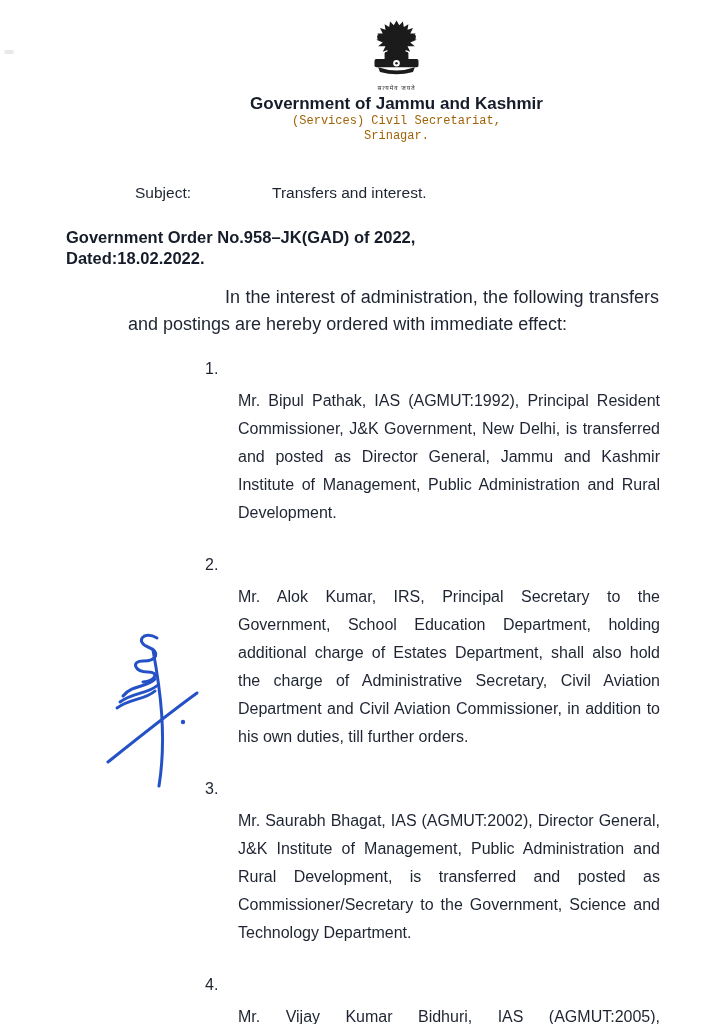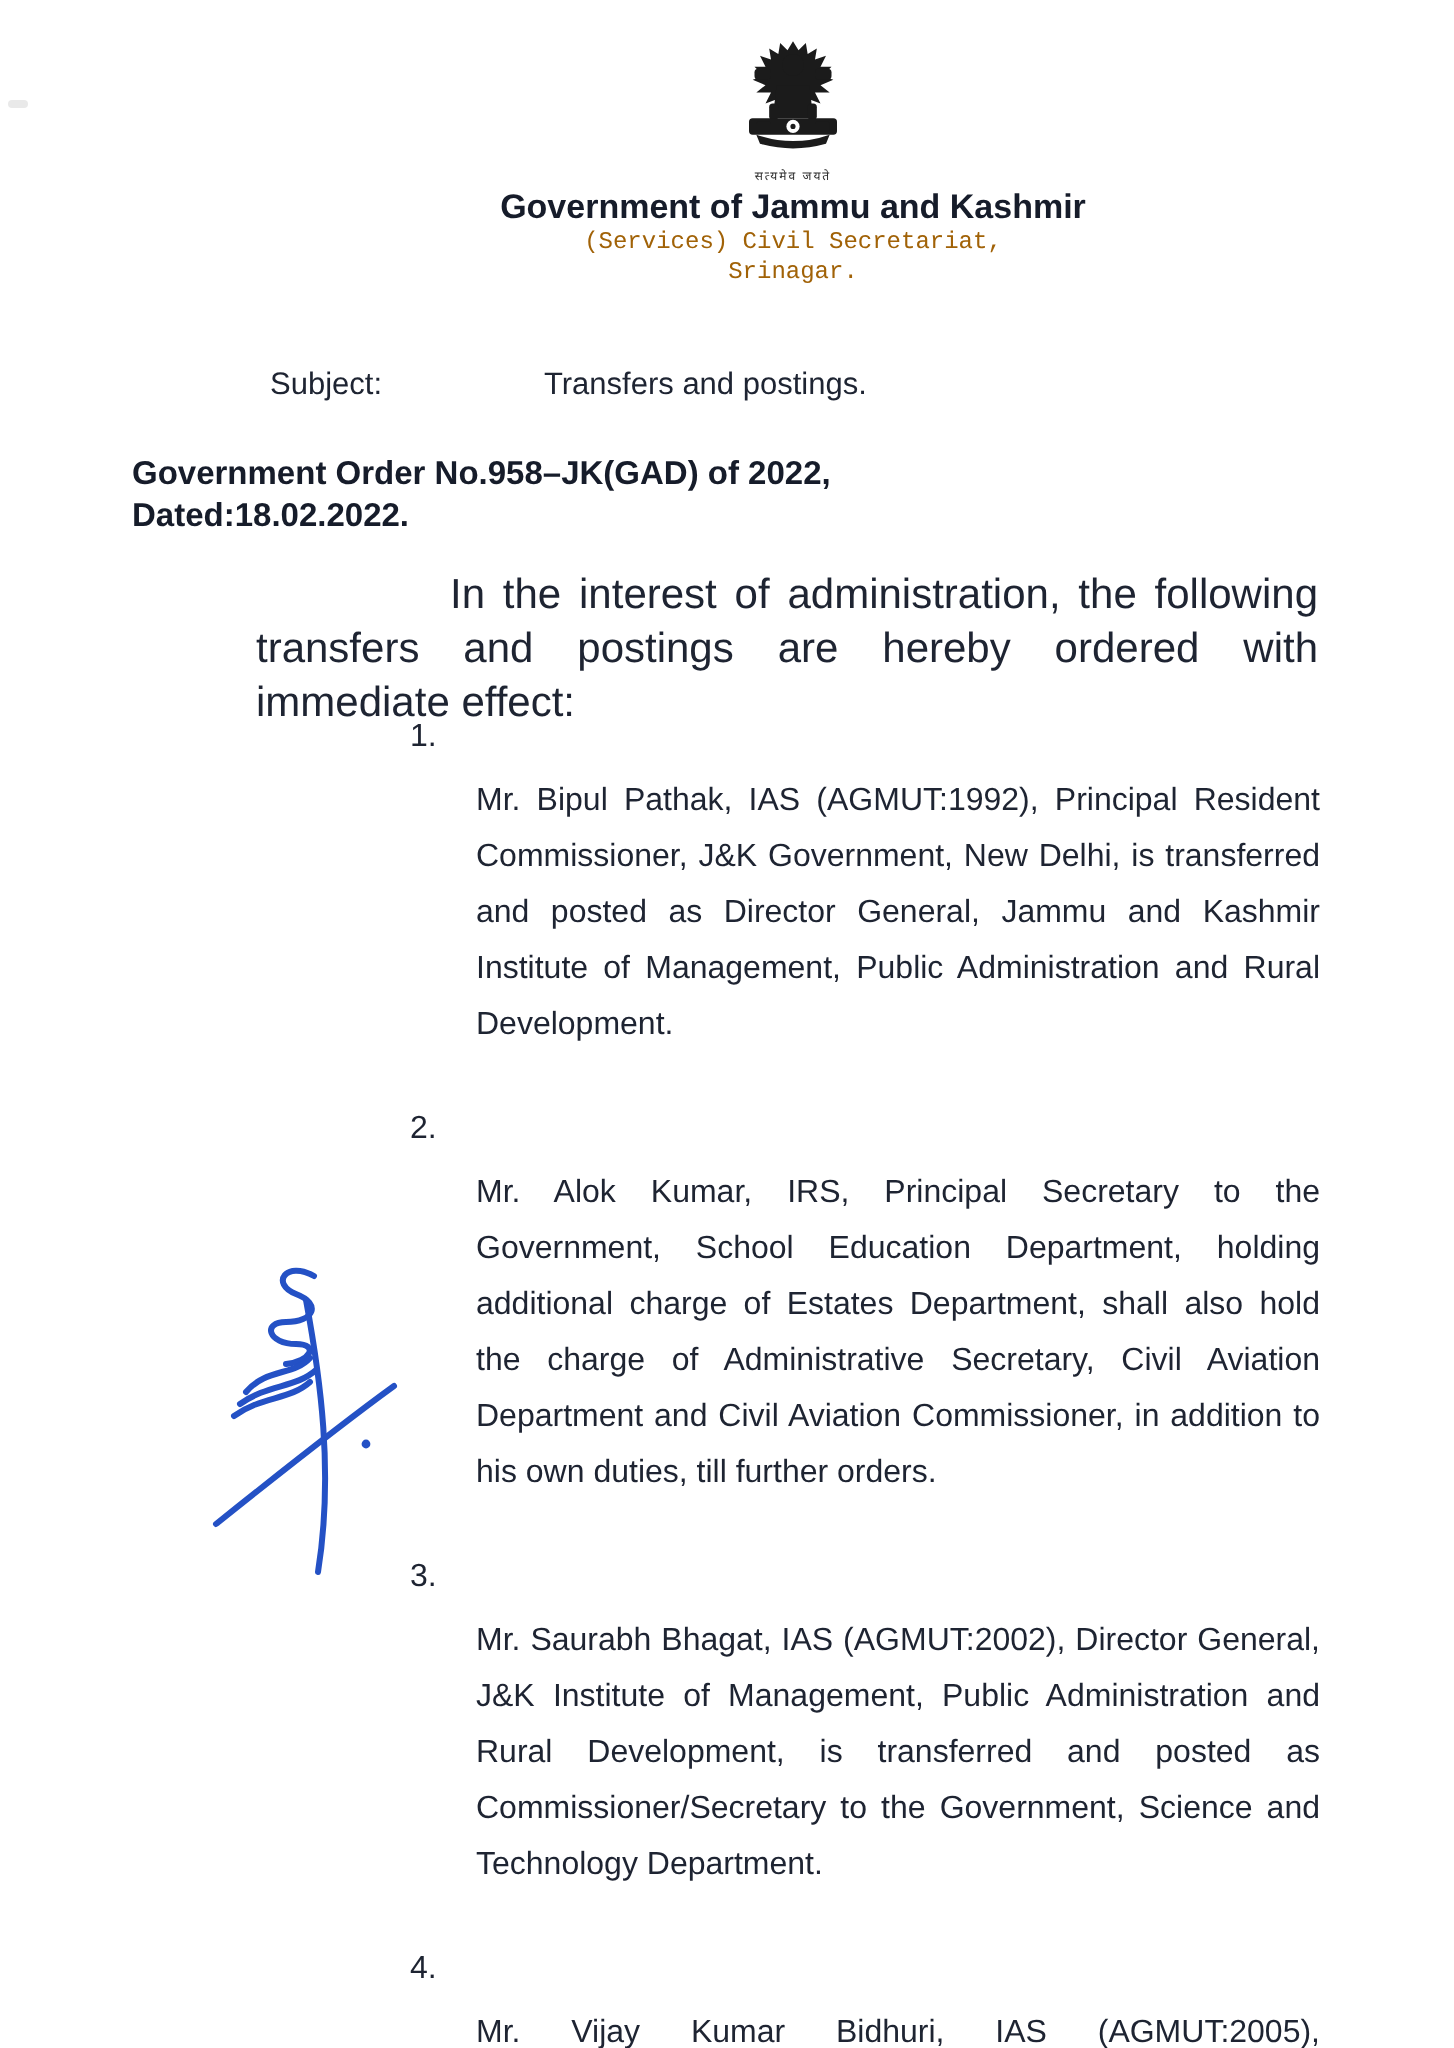--- a/index.html
+++ b/index.html
@@ -73,21 +73,21 @@
     font-size: 16.5px;
     line-height: 21px;
     color: #161c2a;
   }
   
   .intro {
     position: absolute;
     top: 284px;
     left: 128px;
     width: 531px;
-    font-size: 21px;
+    font-size: 18px;
     line-height: 27px;
     text-align: justify;
     text-indent: 97px;
   }
   
   .order-list {
     position: absolute;
     top: 355px;
     left: 205px;
     width: 455px;
@@ -163,21 +163,21 @@
   </div>
 
   <div class="header">
     <div class="h-bold">Government of Jammu and Kashmir</div>
     <div class="h-small">(Services) Civil Secretariat,</div>
     <div class="h-small">Srinagar.</div>
   </div>
 
   <div class="subject-row">
     <span class="subject-label">Subject:</span>
-    <span class="subject-value">Transfers and postings.</span>
+    <span class="subject-value">Transfers and interest.</span>
   </div>
 
   <div class="order-block">
     <div>Government Order No.958–JK(GAD) of 2022,</div>
     <div>Dated:18.02.2022.</div>
   </div>
 
   <div class="intro">In the interest of administration, the following transfers and postings are hereby ordered with immediate effect:</div>
 
   <div class="order-list">

